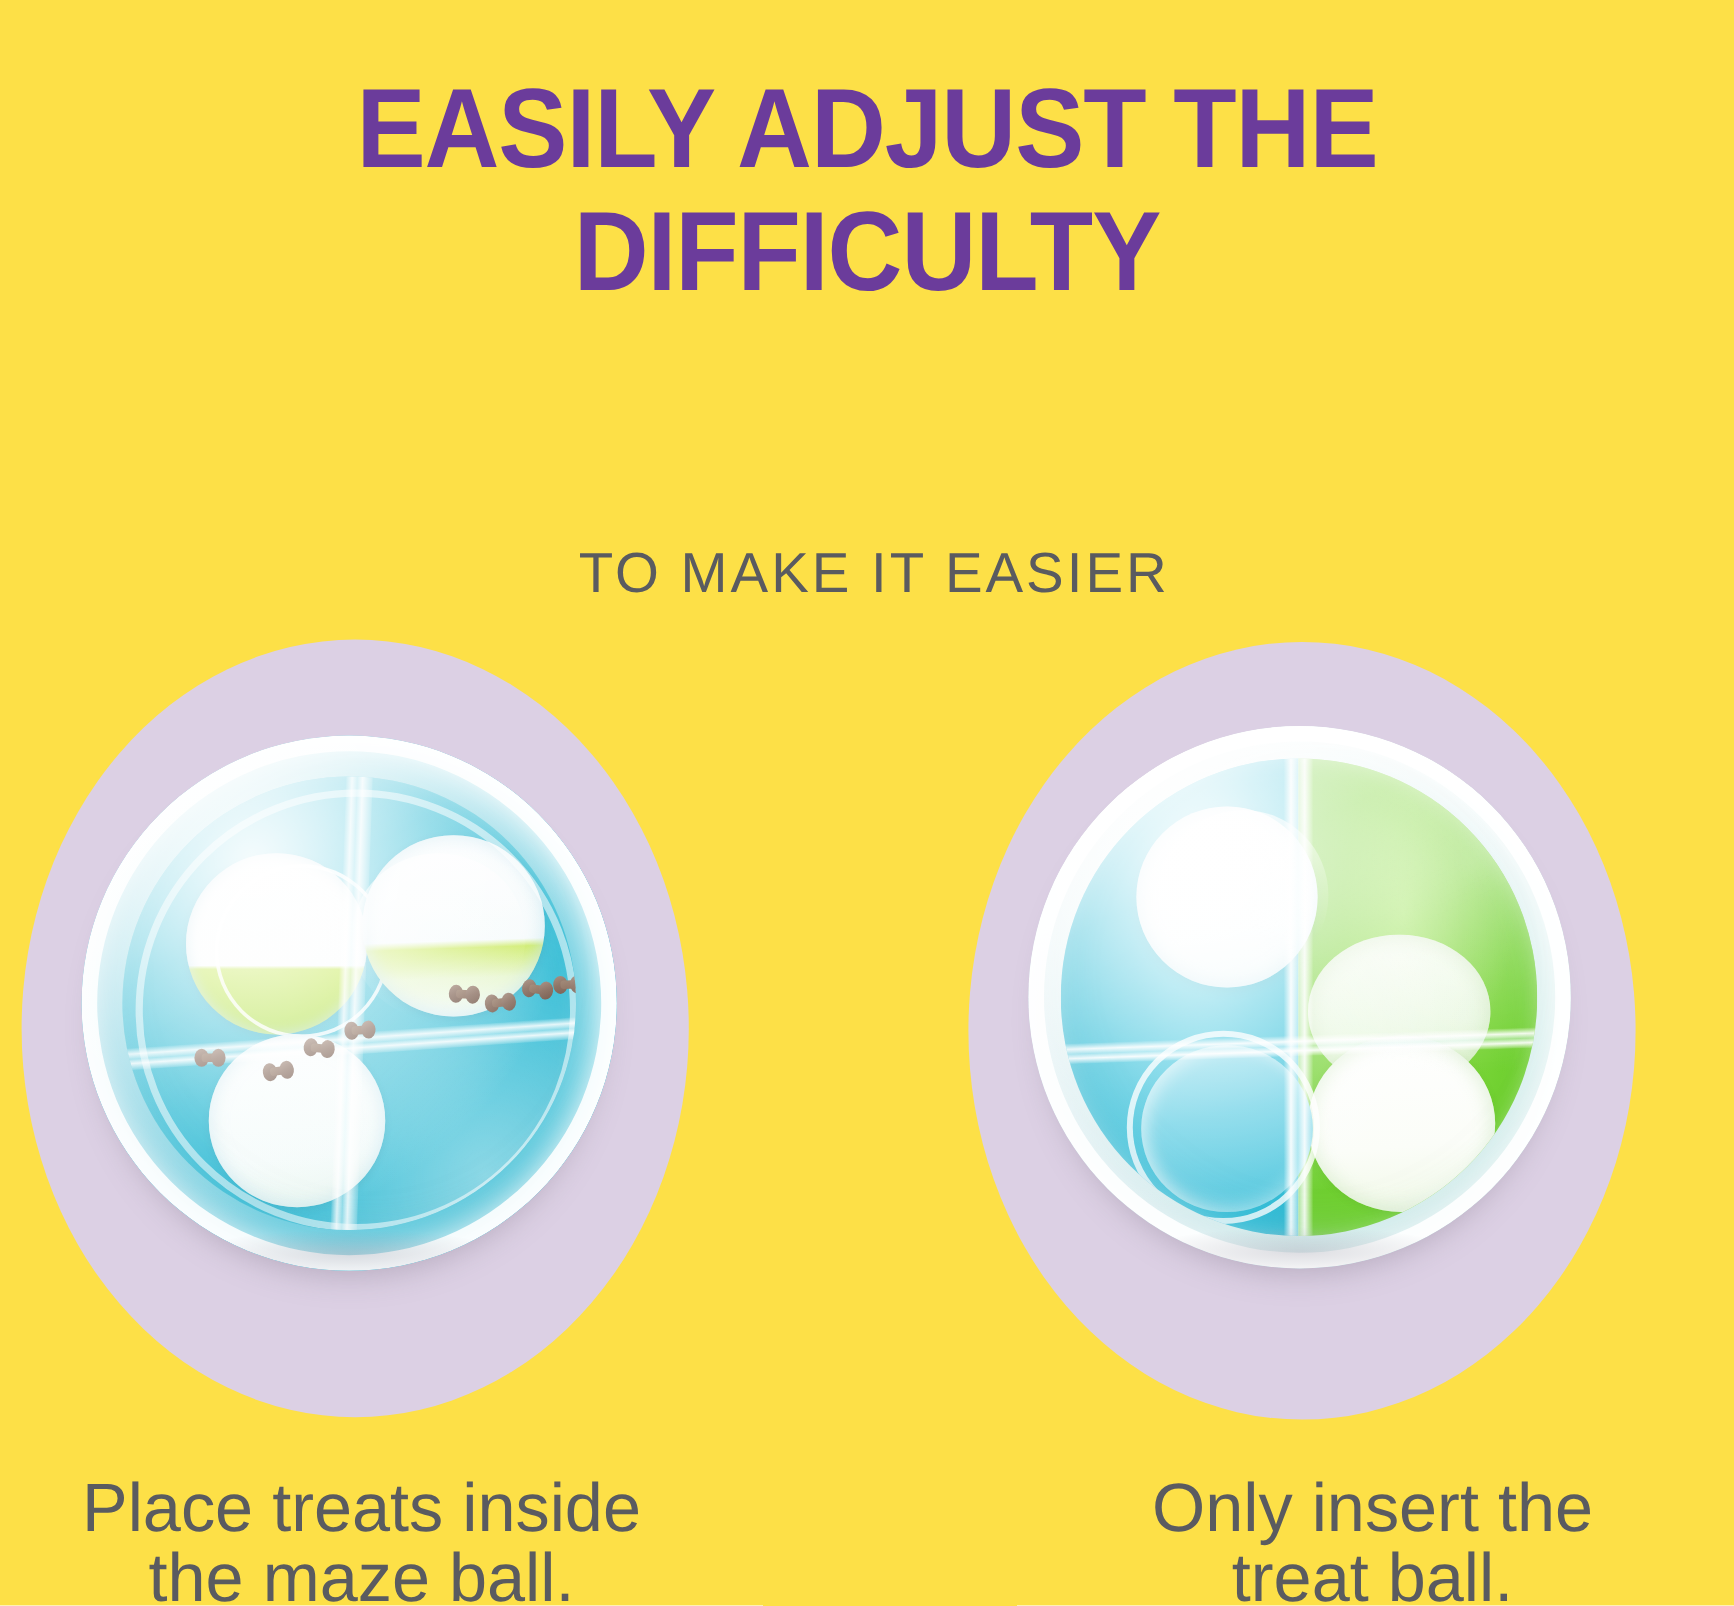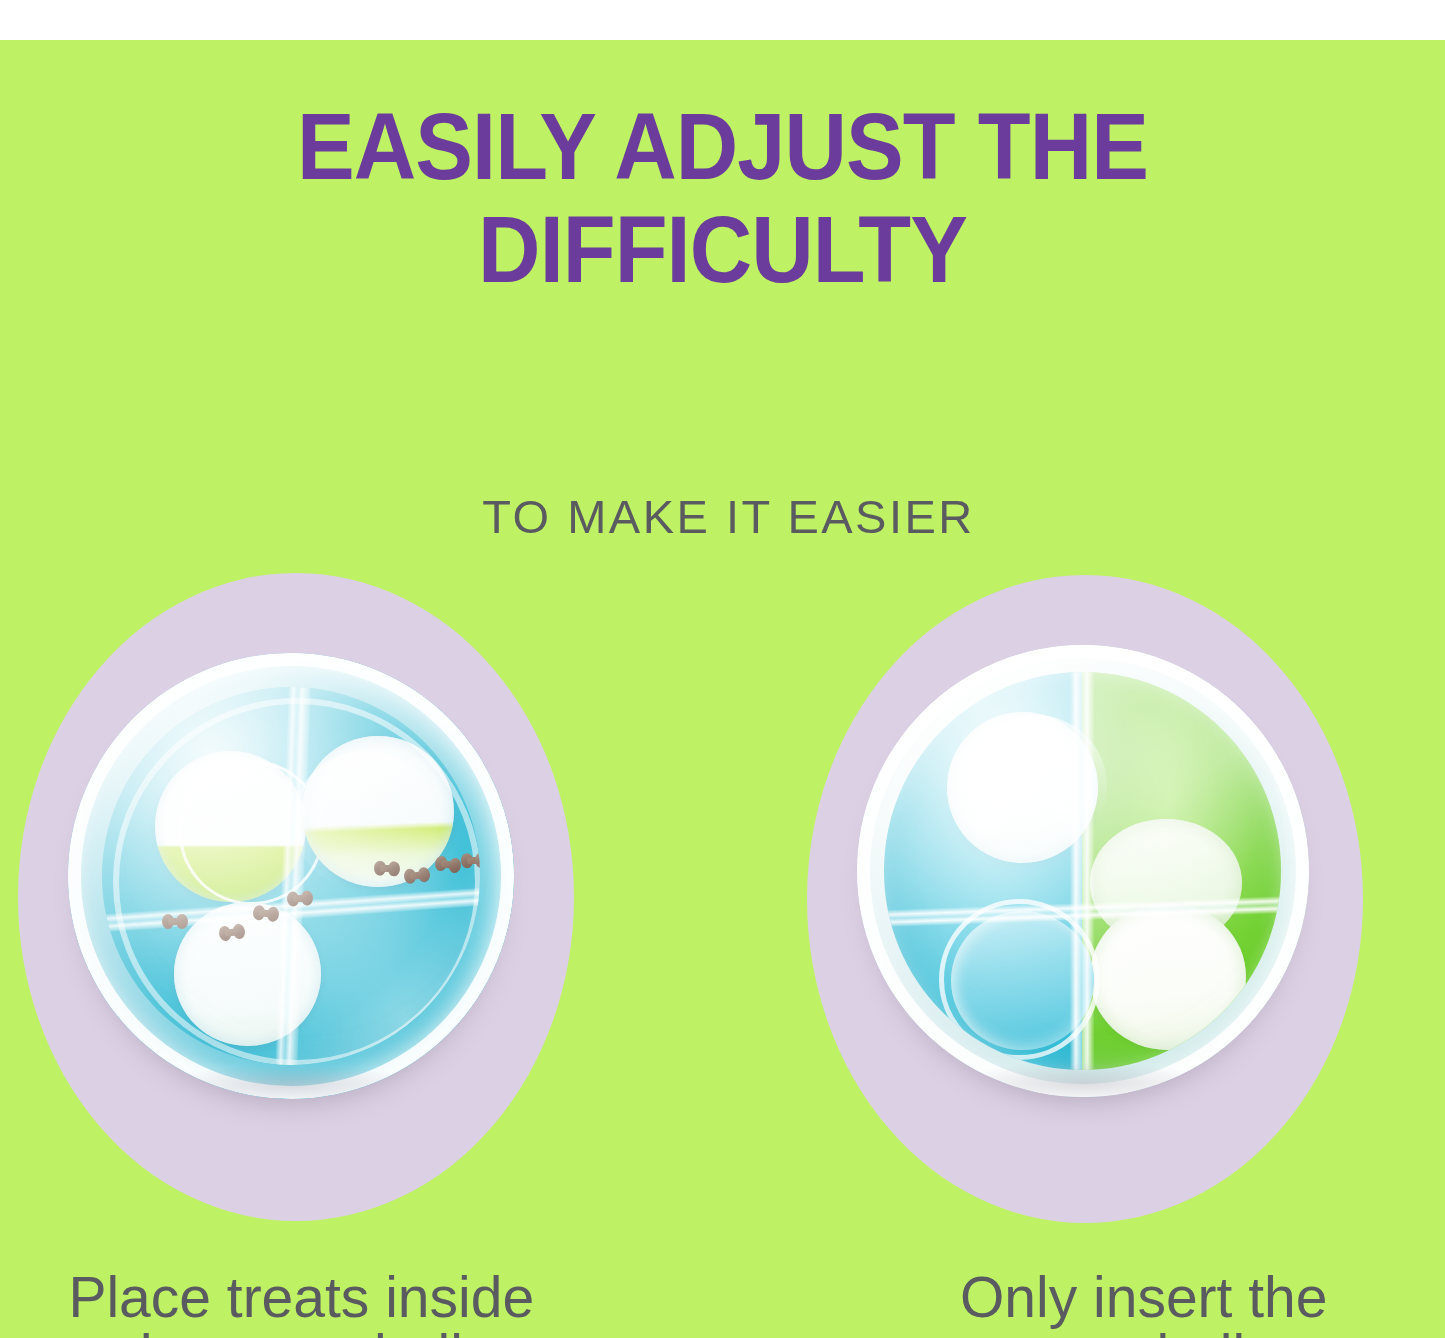--- a/index.html
+++ b/index.html
@@ -12,22 +12,21 @@
     height: 1338px;
     position: relative;
     overflow: hidden;
     font-family: "Liberation Sans", "DejaVu Sans", sans-serif;
     -webkit-font-smoothing: antialiased;
   }
 
   .page {
     position: absolute;
     inset: 0;
-    background: #bef264;
-    margin-top: 40px;
+    background: #fde047;
   }
 
   
   .headline {
     position: absolute;
     left: 0;
     right: 0;
     top: -8px;
     text-align: center;
     color: #6B3C9B;

